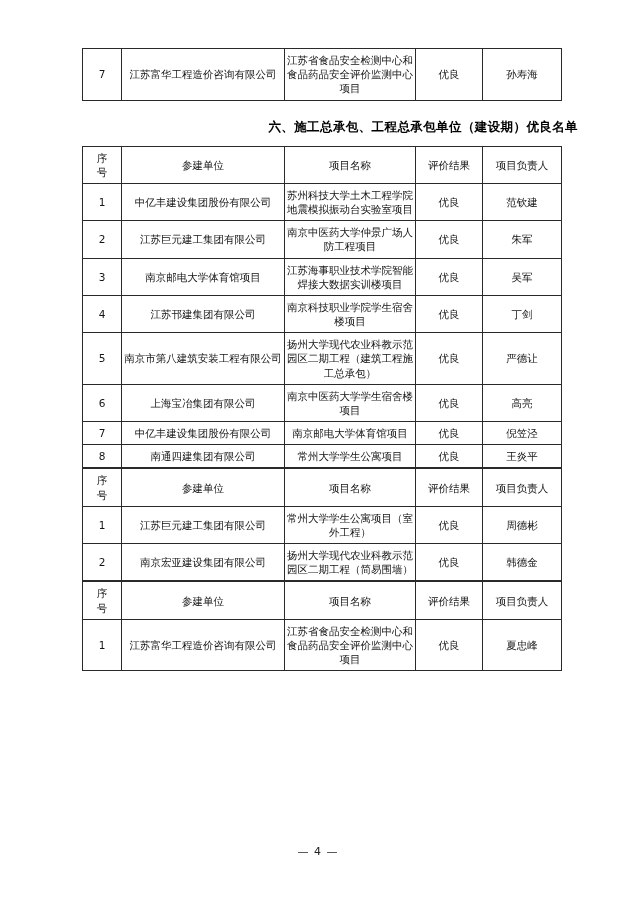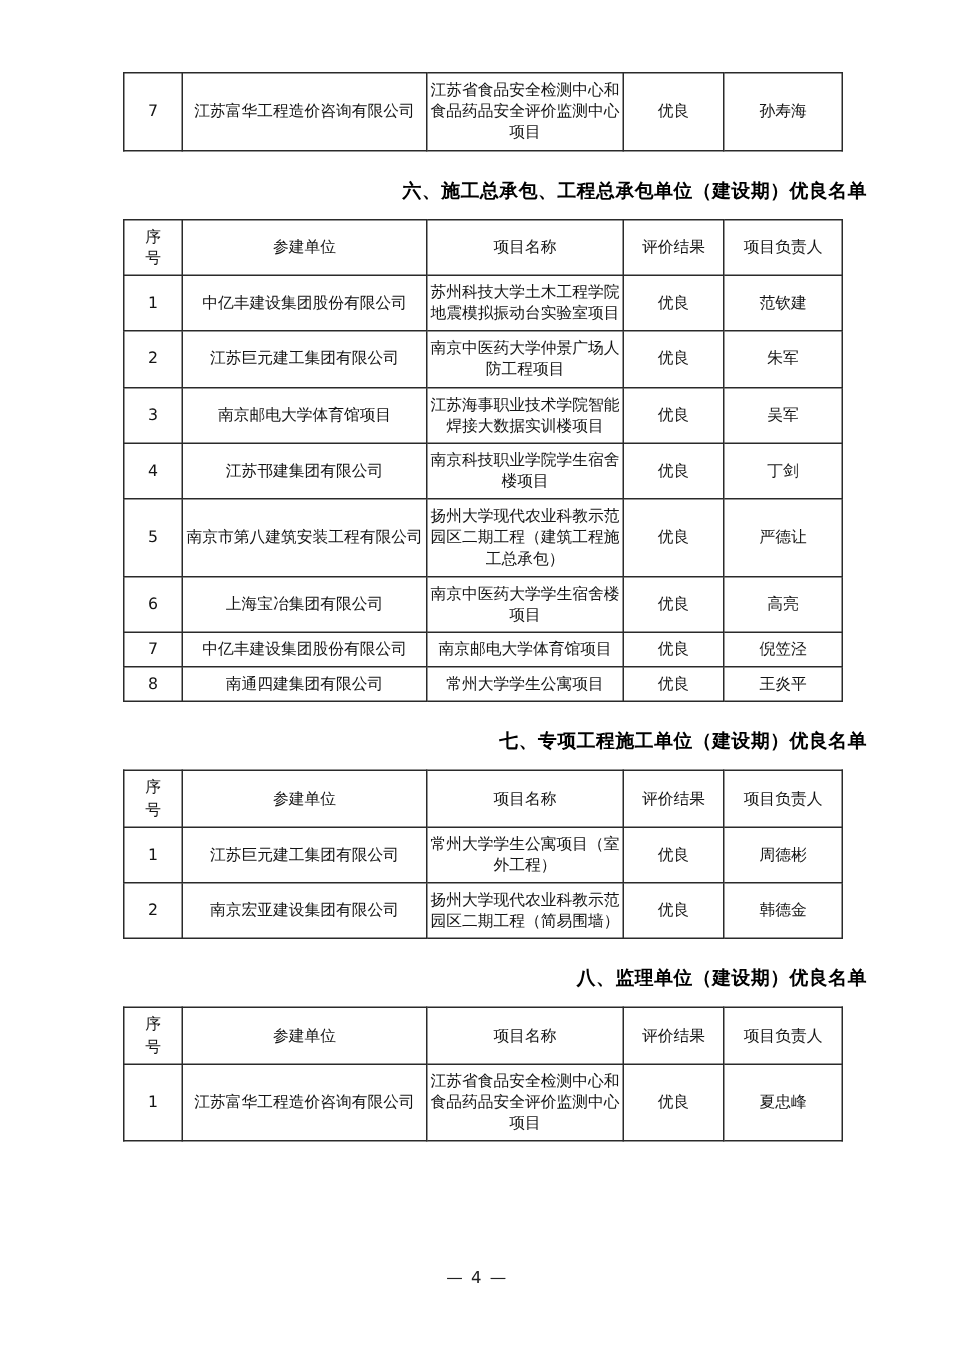--- a/index.html
+++ b/index.html
@@ -160,21 +160,20 @@
           <td class="c-num">8</td>
           <td class="c-unit">南通四建集团有限公司</td>
           <td class="c-proj">常州大学学生公寓项目</td>
           <td class="c-res">优良</td>
           <td class="c-person">王炎平</td>
         </tr>
       </tbody>
     </table>
   </div>
 
-  <div class="section-title">七、专项工程施工单位（建设期）优良名单</div>
   <div class="tbl-wrap">
     <table class="doc-table">
       <tbody>
         <tr>
           <td class="c-num hdr-num">
             <div>序</div>
             <div>号</div>
           </td>
           <td class="c-unit">参建单位</td>
           <td class="c-proj">项目名称</td>
@@ -192,21 +191,20 @@
           <td class="c-num">2</td>
           <td class="c-unit">南京宏亚建设集团有限公司</td>
           <td class="c-proj">扬州大学现代农业科教示范园区二期工程（简易围墙）</td>
           <td class="c-res">优良</td>
           <td class="c-person">韩德金</td>
         </tr>
       </tbody>
     </table>
   </div>
 
-  <div class="section-title">八、监理单位（建设期）优良名单</div>
   <div class="tbl-wrap">
     <table class="doc-table">
       <tbody>
         <tr>
           <td class="c-num hdr-num">
             <div>序</div>
             <div>号</div>
           </td>
           <td class="c-unit">参建单位</td>
           <td class="c-proj">项目名称</td>

